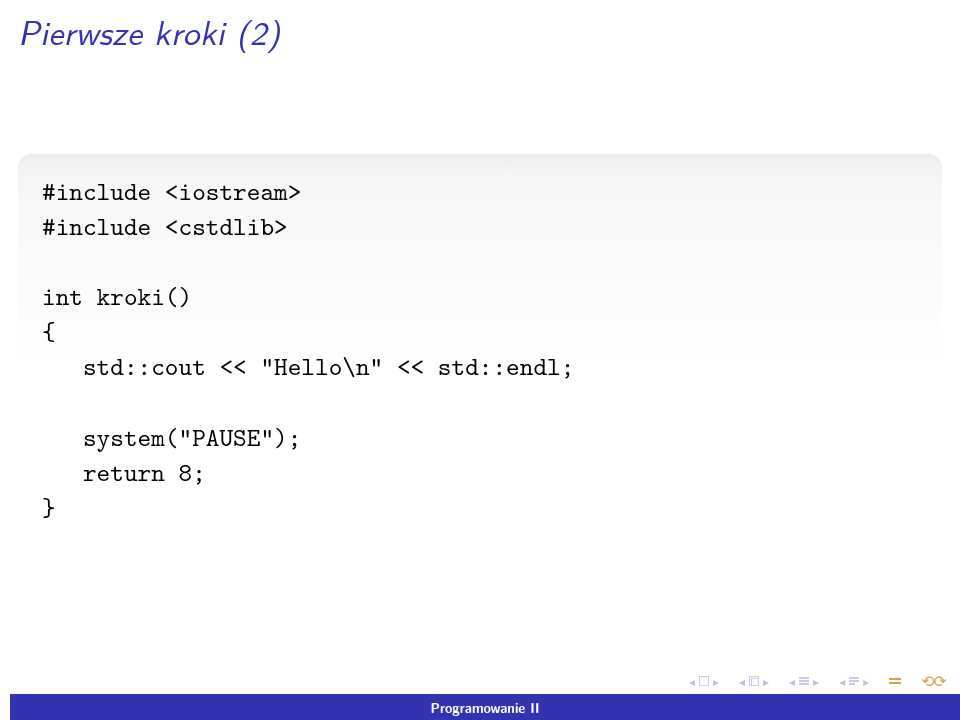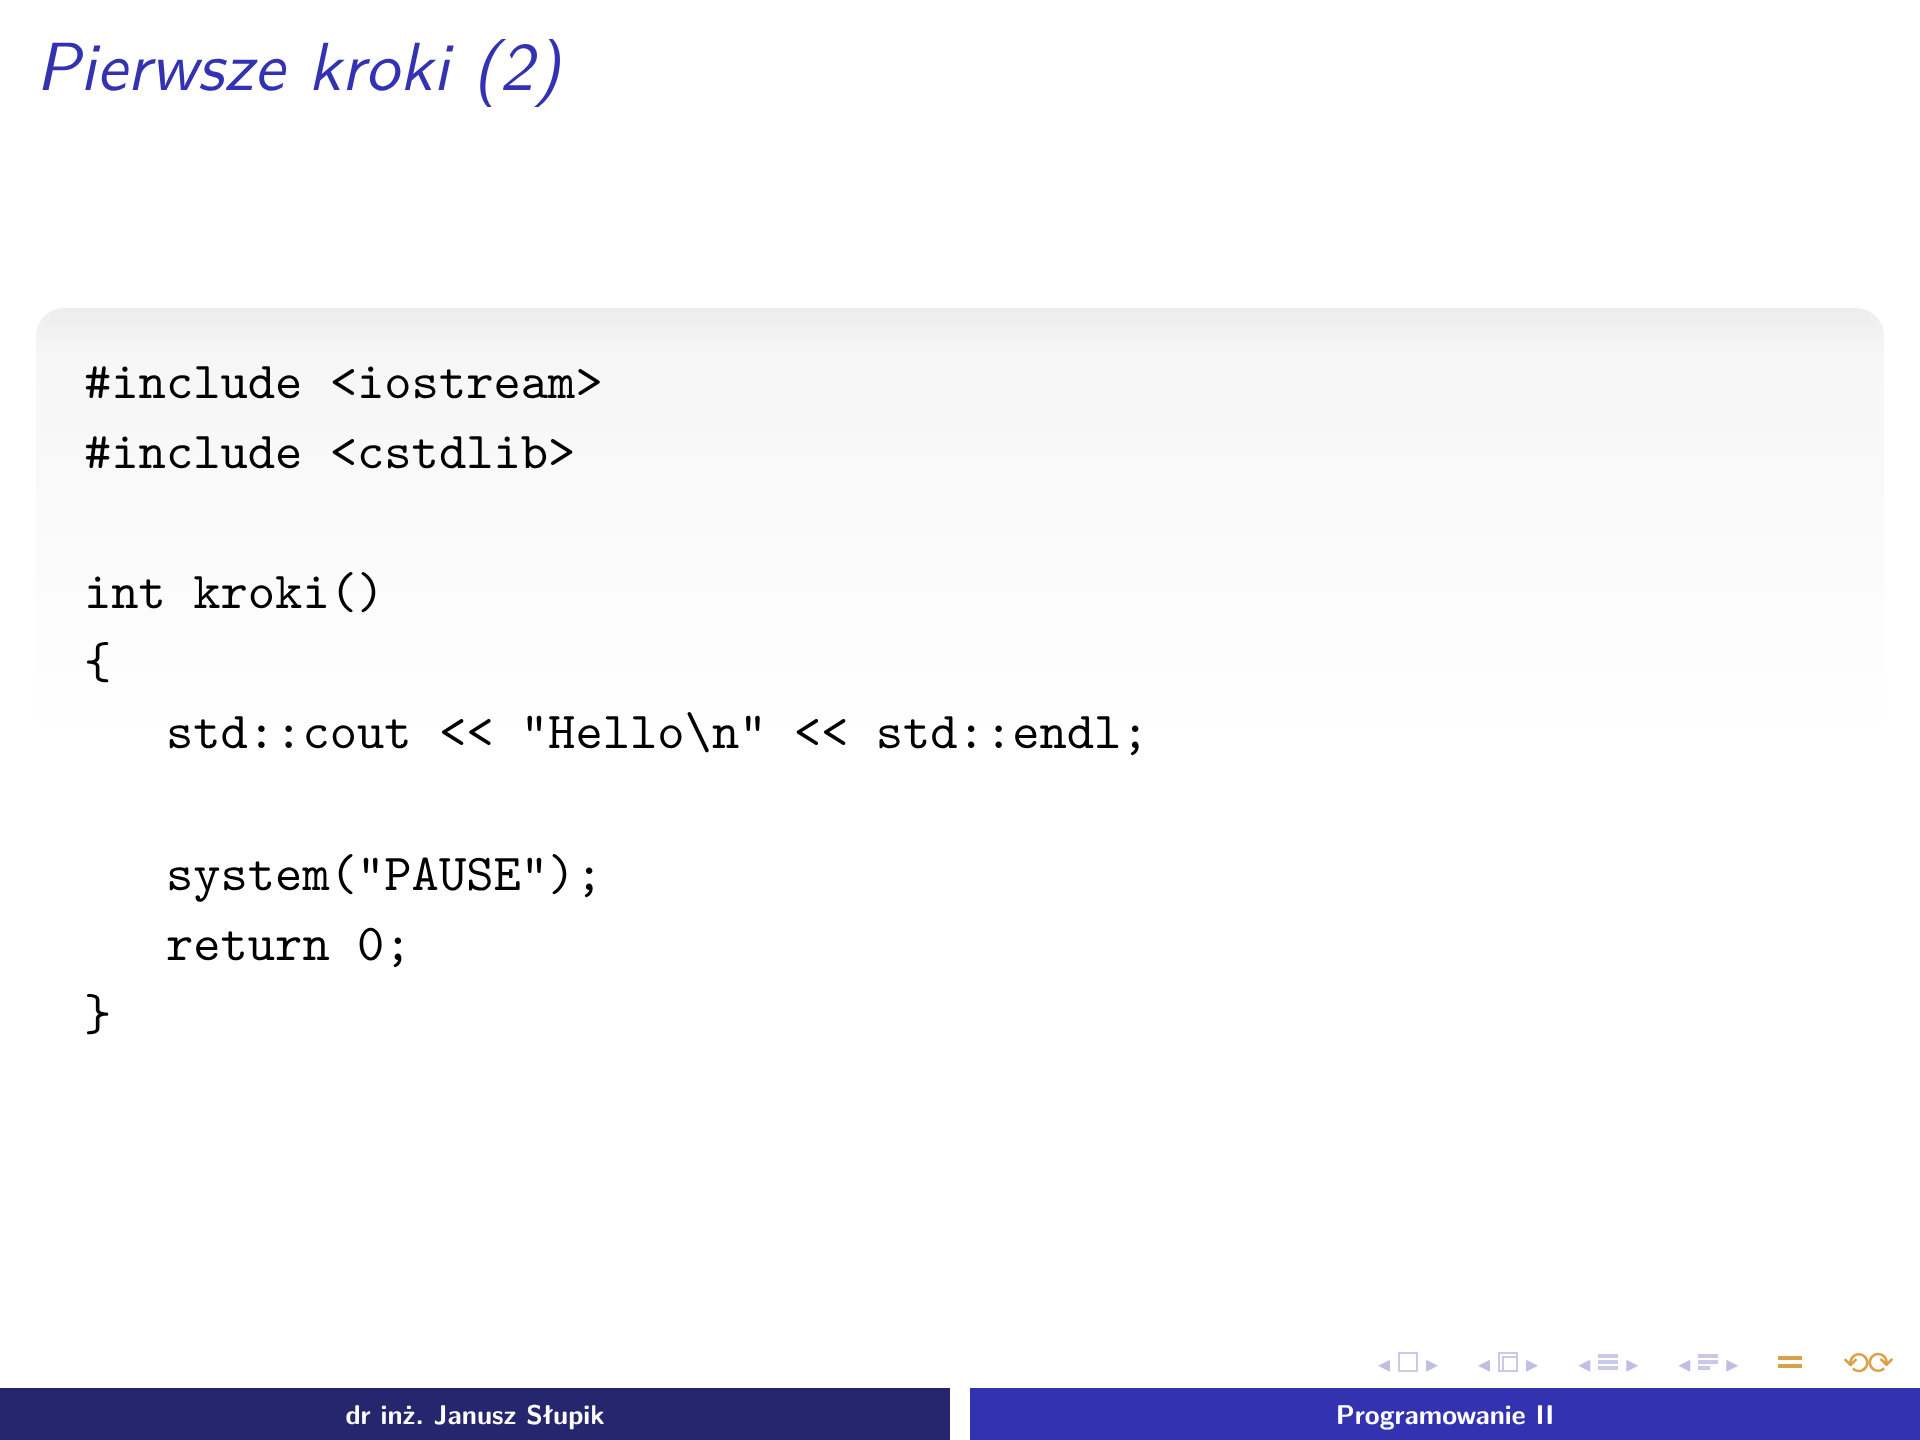--- a/index.html
+++ b/index.html
@@ -108,21 +108,21 @@
 <div class="slide-title">Pierwsze kroki (2)</div>
 
 <div class="code-block"><span>#include &lt;iostream&gt;</span>
 <span>#include &lt;cstdlib&gt;</span>
 <span></span>
 <span>int kroki()</span>
 <span>{</span>
 <span>   std::cout &lt;&lt; "Hello\n" &lt;&lt; std::endl;</span>
 <span></span>
 <span>   system("PAUSE");</span>
-<span>   return 0;</span>
+<span>   return 8;</span>
 <span>}</span></div>
 
 <div class="nav-icons">
   <span class="nav-group">
     <span class="tri-left">◂</span>
     <span class="nav-box"></span>
     <span class="tri-right">▸</span>
   </span>
   <span class="nav-group">
     <span class="tri-left">◂</span>
@@ -148,15 +148,14 @@
     <span class="tri-right">▸</span>
   </span>
   <span class="nav-end-lines">
       <span></span>
       <span></span>
     </span>
   <span class="undo-redo">⟲⟳</span>
 </div>
 
 <div class="footer">
-  <div class="footer-left">dr inż. Janusz Słupik</div>
   <div class="footer-right">Programowanie II</div>
 </div>
 
 </body></html>

